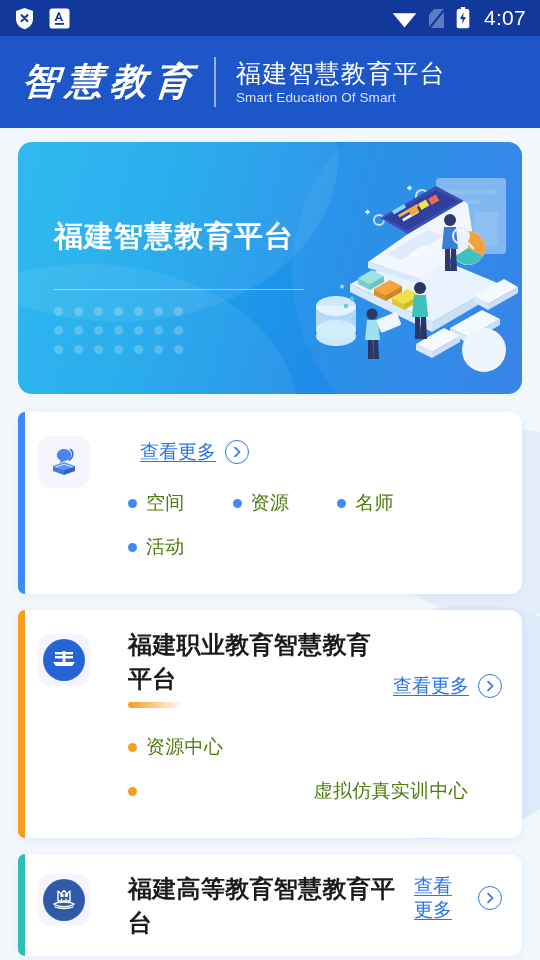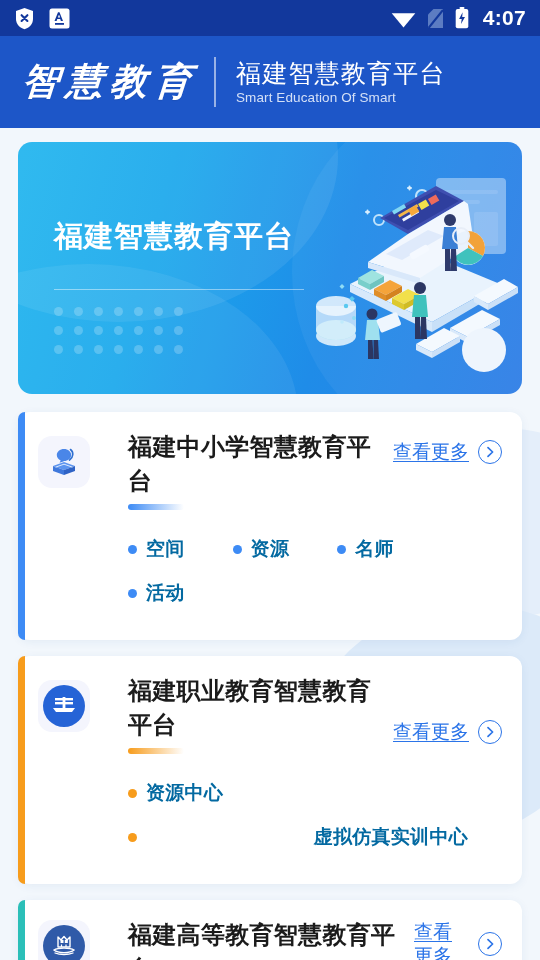--- a/index.html
+++ b/index.html
@@ -11,21 +11,21 @@
   }
 
   
   .statusbar{
     position:relative; height:36px; background:#12389c;
     display:flex; align-items:center; padding:0 14px;
     color:#fff;
   }
   .sb-left{display:flex; align-items:center; gap:14px;}
   .sb-right{margin-left:auto; display:flex; align-items:center; gap:11px;}
-  .sb-time{font-size:21px; font-weight:700; letter-spacing:.3px; margin-left:3px;}
+  .sb-time{font-size:21px; font-weight:400; letter-spacing:.3px; margin-left:3px;}
   .shield-icon svg,.ime-icon svg,.wifi-icon svg,.sim-icon svg,.batt-icon svg{display:block;}
 
   
   .appbar{
     height:92px; background:#1d56c8;
     display:flex; align-items:center; padding:0 22px;
     position:relative;
   }
   .brand-cn{
     font-family:"Liberation Serif","DejaVu Serif",serif;
@@ -125,21 +125,21 @@
   }
   .more-text.wrap{width:47px; white-space:normal;}
   .more-arrow{
     width:24px; height:24px; border-radius:50%; border:1.6px solid #2b74e8;
     display:flex; align-items:center; justify-content:center; flex-shrink:0;
   }
   .more-arrow svg{display:block;}
   .tags{display:flex; flex-wrap:wrap; margin-top:26px;}
   .tag{display:flex; align-items:center; gap:9px; margin-right:34px; margin-bottom:18px;}
   .tag .dot{width:9px; height:9px; border-radius:50%; display:block;}
-  .tag span{font-size:19px; color:#0369a1; letter-spacing:.3px;font-weight:bold;}
+  .tag span{font-size:19px; color:#4d7c0f; letter-spacing:.3px;}
   .tags.wide .tag{margin-right:48px;}
 </style>
 </head>
 <body>
 
 <div class="statusbar">
   <div class="sb-left">
     <span class="shield-icon">
       <svg width="21" height="23" viewBox="0 0 21 23">
           <path d="M10.5 1 19 4v8c0 5.2-3.6 8.7-8.5 10.2C5.6 20.7 2 17.2 2 12V4l8.5-3z" fill="#fff"></path>
@@ -332,24 +332,20 @@
           <path d="M18 5c-4 0-7.2 2.6-7.2 6.1 0 2.4 1.6 4.4 3.9 5.3-.4 1.2-1.3 2.3-1.3 2.3s2.9-.4 4.6-1.6c4 0 7.2-2.6 7.2-6 0-3.5-3.2-6.1-7.2-6.1z" fill="#4a86e8"></path>
           <path d="M24.5 5.5c3.4 2.6 3 7.9-1 10.6" stroke="#2f6fd0" stroke-width="1.6" fill="none" stroke-linecap="round"></path>
           <path d="M7 22 L18 18 L29 22 L18 26 Z" fill="#5b94ef"></path>
           <path d="M7 22 L7 27 L18 31 L18 26 Z" fill="#3f78dc"></path>
           <path d="M18 26 L29 22 L29 27 L18 31 Z" fill="#2f63c6"></path>
           <path d="M9.5 23.2 L18 20.2 L26.5 23.2" stroke="#dbe9ff" stroke-width="1" fill="none"></path>
         </svg>
       </div>
       <div class="card-body">
         <div class="card-head">
-          <div class="card-title-wrap">
-            <div class="card-title">福建中小学智慧教育平台</div>
-            <div class="title-underline" style="background:linear-gradient(90deg,#3d8bf5,rgba(61,139,245,0))"></div>
-          </div>
           <div class="more">
             <span class="more-text">查看更多</span>
             <span class="more-arrow">
               <svg width="10" height="12" viewBox="0 0 10 12">
                   <path d="M3 1.6 L7.6 6 L3 10.4" stroke="#2b74e8" stroke-width="1.7" fill="none" stroke-linecap="round" stroke-linejoin="round"></path>
                 </svg>
             </span>
           </div>
         </div>
         <div class="tags wide">

